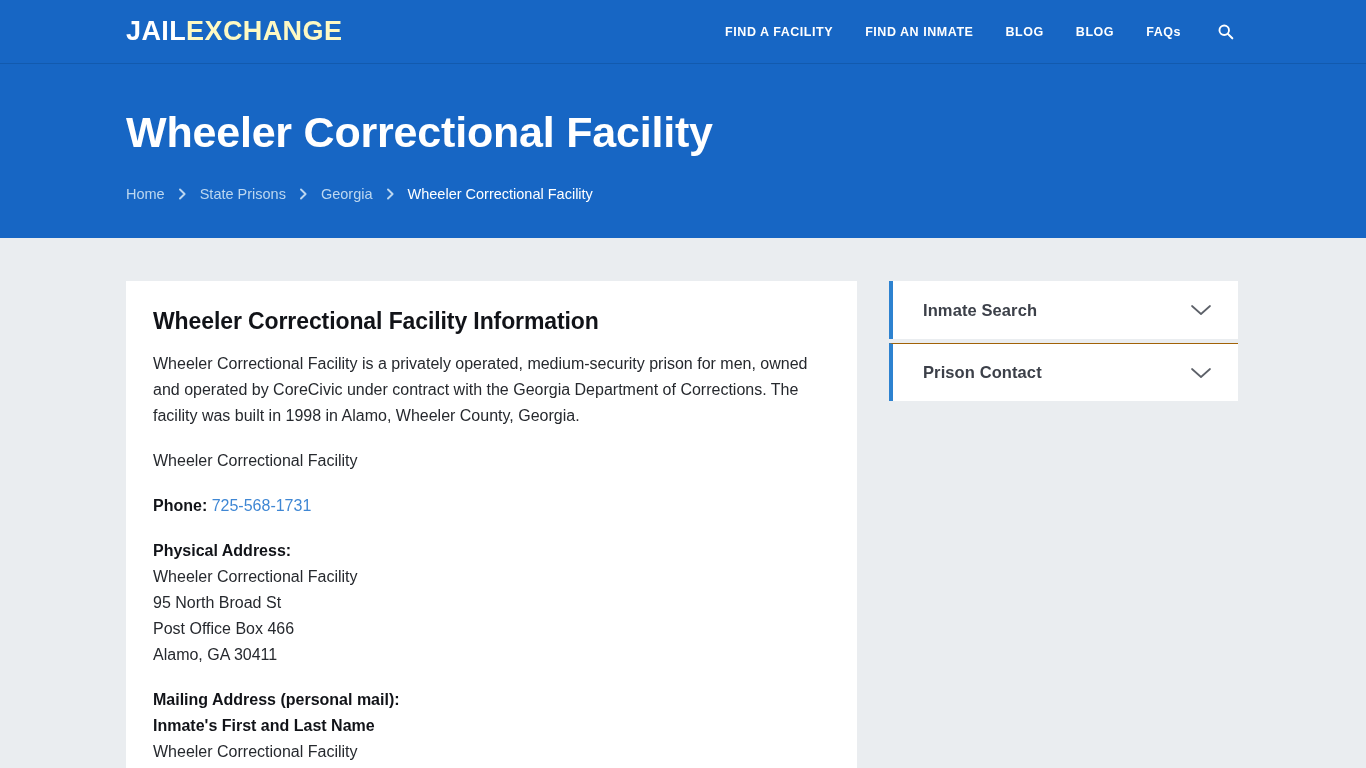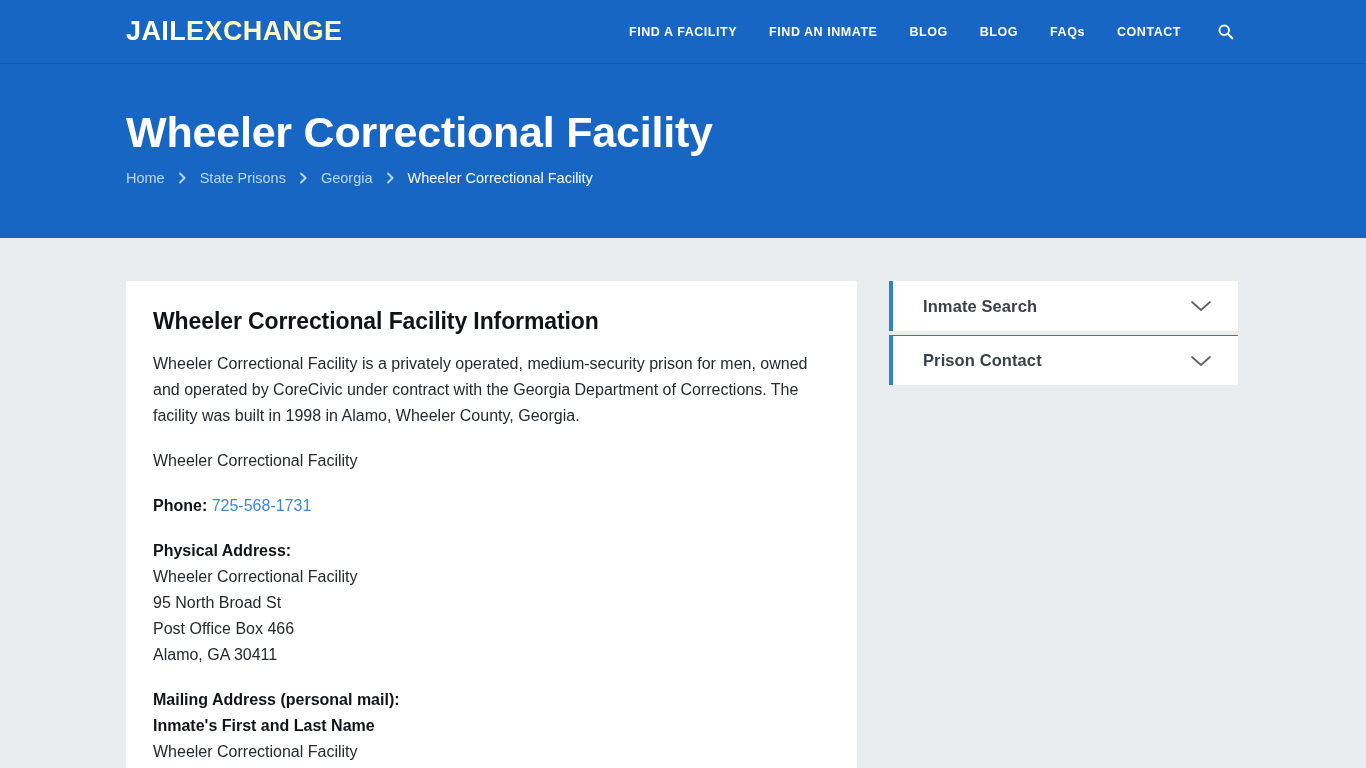--- a/index.html
+++ b/index.html
@@ -75,21 +75,21 @@
 
   .hero-title {
     color: #ffffff;
     font-size: 43px;
     font-weight: bold;
     line-height: 1.1;
     letter-spacing: -0.2px;
   }
 
   .breadcrumb {
-    margin-top: 14px;
+    margin-top: 30px;
     display: flex;
     align-items: center;
     font-size: 14.5px;
     color: #bcd7f0;
     gap: 4px;
   }
   .crumb {
     color: #bcd7f0;
     text-decoration: none;
     cursor: pointer;
@@ -149,21 +149,21 @@
   .sidebar {
     width: 349px;
   }
 
   .accordion-item {
     background: #ffffff;
     border-left: 4px solid #2d82d0;
     display: flex;
     align-items: center;
     justify-content: space-between;
-    height: 50px;
+    height: 58px;
     padding: 0 26px 0 30px;
     cursor: pointer;
   }
   .accordion-item + .accordion-item {
     margin-top: 4px;
     border-top: 1px solid #a16207;
   }
 
   .accordion-title {
     font-size: 16.5px;
@@ -181,21 +181,20 @@
   <div class="logo">
     <span class="logo-jail">JAIL</span><span class="logo-exchange">EXCHANGE</span>
   </div>
 
   <nav class="main-nav">
     <a class="nav-item">FIND A FACILITY</a>
     <a class="nav-item">FIND AN INMATE</a>
     <a class="nav-item">BLOG</a>
     <a class="nav-item">BLOG</a>
     <a class="nav-item">FAQs</a>
-    <a class="nav-item">CONTACT</a>
     <div class="nav-search">
       <span>
         <svg width="17" height="17" viewBox="0 0 20 20" fill="none">
           <circle cx="8.5" cy="8.5" r="5.6" stroke="#ffffff" stroke-width="2.2"></circle>
           <line x1="12.8" y1="12.8" x2="18" y2="18" stroke="#ffffff" stroke-width="2.4" stroke-linecap="round"></line>
         </svg>
       </span>
     </div>
   </nav>
 </header>

